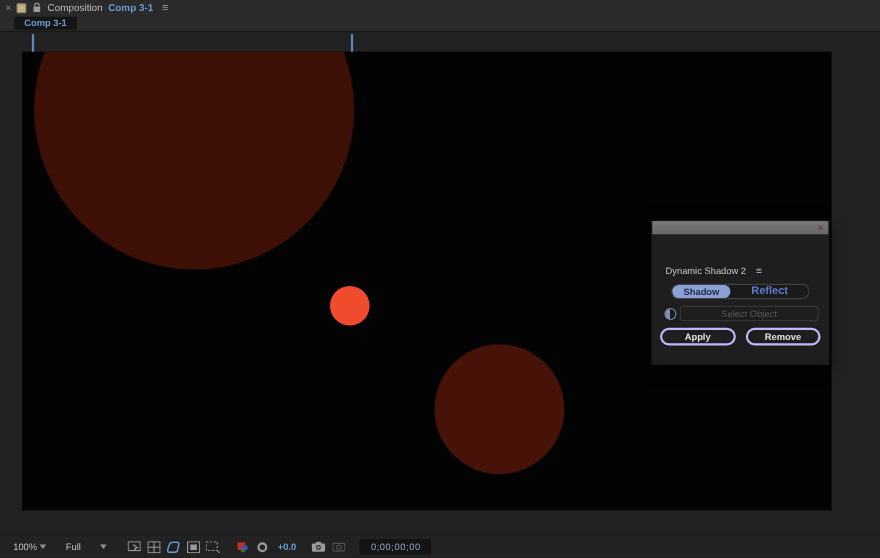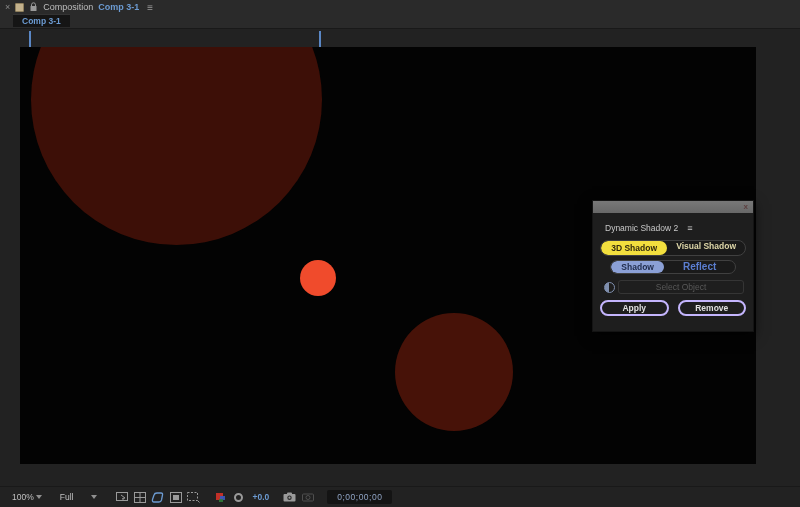--- a/index.html
+++ b/index.html
@@ -45,21 +45,21 @@
     position:absolute; left:592px; top:200px; width:162px; height:132px;
     background:#1e1e1e; border:1px solid #141414;
     box-shadow:0 4px 12px rgba(0,0,0,0.6);
   }
   .float-titlebar {
     height:12px; background:linear-gradient(#787878,#686868);
     display:flex; align-items:center; justify-content:flex-end; padding-right:5px;
   }
   .float-close { font-size:8px; color:#5e4040; line-height:8px; font-weight:bold; }
   .float-body { padding:8px 7px 0 7px; }
-  .fp-header { display:flex; align-items:flex-end; gap:9px; margin:2px 0 7px 5px; }
+  .fp-header { display:flex; align-items:flex-end; gap:9px; margin:20px 0 7px 5px; }
   .fp-title { font-size:8.5px; color:#c8c8c8; }
   .fp-menu { font-size:9px; color:#c8c8c8; }
   .seg {
     display:flex; align-items:stretch; border:1px solid #404040; border-radius:9px;
     height:16px; overflow:hidden; background:#1a1a1a;
   }
   .pill {
     border-radius:9px; display:flex; align-items:center; justify-content:center;
     font-weight:bold;
   }
@@ -141,24 +141,20 @@
 <div class="float-panel">
   <div class="float-titlebar">
     <span class="float-close">x</span>
   </div>
   <div class="float-body">
     <div class="fp-header">
       <span class="fp-title">Dynamic Shadow 2</span>
       <span class="fp-menu">≡</span>
     </div>
 
-    <div class="seg">
-      <div class="pill pill-yellow">3D Shadow</div>
-      <div class="seg-label-cream">Visual Shadow</div>
-    </div>
 
     <div class="seg seg2">
       <div class="pill pill-blue">Shadow</div>
       <div class="seg-label-blue">Reflect</div>
     </div>
 
     <div class="row-select">
       <span class="contrast-icon"></span>
       <div class="select-box">Select Object</div>
     </div>

